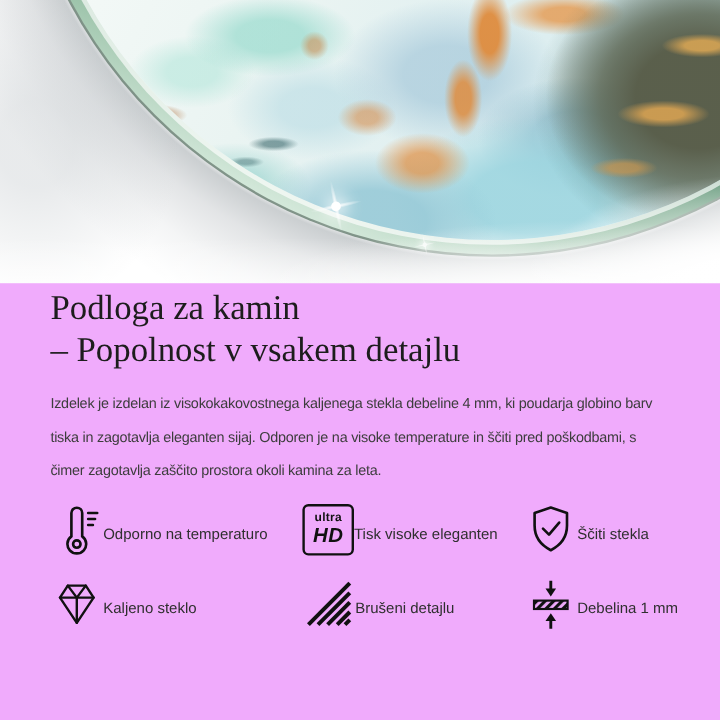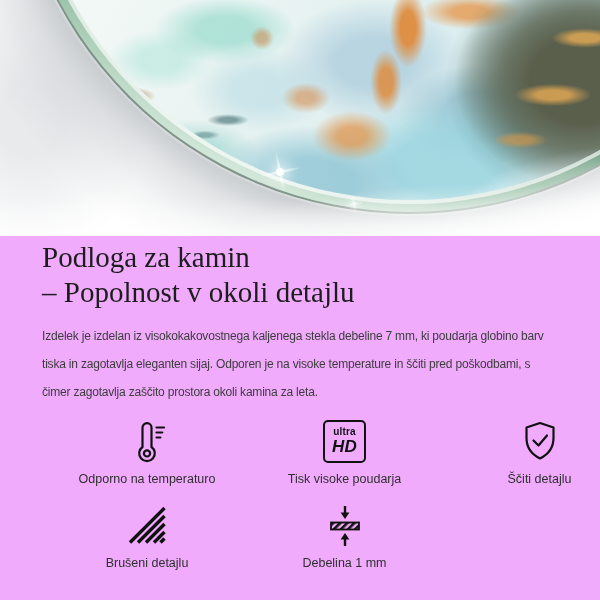--- a/index.html
+++ b/index.html
@@ -58,21 +58,21 @@
 
   
   .content{padding:0 42px;}
   .title{font-family:"Liberation Serif",serif;font-weight:400;color:#1d1d1d;
     font-size:29px;line-height:35px;margin:4px 0 0 0;}
   .desc{margin:12px 0 0 0;max-width:516px;font-size:12px;letter-spacing:-0.2px;
     line-height:28px;color:#3d3d3d;}
 
   
   .features{display:grid;grid-template-columns:210px 185px 205px;row-gap:16px;margin-top:12px;}
-  .feature{display:flex;flex-direction:column;align-items:center;}
+  .feature{display:flex;flex-direction:row;align-items:center;}
   .icon-wrap{height:46px;display:flex;align-items:center;justify-content:center;}
   .feature-label{margin-top:8px;font-size:12.5px;color:#2f2f2f;white-space:nowrap;}
   .icon-svg{display:block;}
   .uhd-box{width:39px;height:39px;border:2.5px solid #111;border-radius:5px;
     display:flex;flex-direction:column;align-items:center;justify-content:center;line-height:1;}
   .uhd-top{font-size:10px;font-weight:700;color:#111;letter-spacing:0.2px;}
   .uhd-bottom{font-size:17px;font-weight:800;color:#111;margin-top:1px;letter-spacing:0.3px;font-style:italic;}
 </style>
 </head>
 <body>
@@ -91,24 +91,24 @@
       </div>
     <div class="sparkle small">
         <span class="core"></span>
       </div>
   </div>
 
   <div class="content">
 
     <h1 class="title">
       <span style="display:block;">Podloga za kamin</span>
-      <span style="display:block;">– Popolnost v okoli detajlu</span>
+      <span style="display:block;">– Popolnost v vsakem detajlu</span>
     </h1>
 
-    <p class="desc">Izdelek je izdelan iz visokokakovostnega kaljenega stekla debeline 7 mm, ki poudarja globino barv tiska in zagotavlja eleganten sijaj. Odporen je na visoke temperature in ščiti pred poškodba­mi, s čimer zagotavlja zaščito prostora okoli kamina za leta.</p>
+    <p class="desc">Izdelek je izdelan iz visokokakovostnega kaljenega stekla debeline 4 mm, ki poudarja globino barv tiska in zagotavlja eleganten sijaj. Odporen je na visoke temperature in ščiti pred poškodba­mi, s čimer zagotavlja zaščito prostora okoli kamina za leta.</p>
 
     <div class="features">
 
       <div class="feature">
         <div class="icon-wrap">
           <svg class="icon-svg" width="44" height="44" viewBox="0 0 44 44" fill="none" stroke="#111" stroke-width="2.2" stroke-linecap="round">
             <path d="M17.5 28 V8.6 A4.5 4.5 0 0 1 26.5 8.6 V28 A7.8 7.8 0 1 1 17.5 28 Z"></path>
             <circle cx="22" cy="34.4" r="3.1"></circle>
             <path d="M31.5 8.5 H39"></path>
             <path d="M31.5 13.5 H37.2"></path>
@@ -118,33 +118,44 @@
         <div class="feature-label">Odporno na temperaturo</div>
       </div>
 
       <div class="feature">
         <div class="icon-wrap">
           <div class="uhd-box">
             <span class="uhd-top">ultra</span>
             <span class="uhd-bottom">HD</span>
           </div>
         </div>
-        <div class="feature-label">Tisk visoke poudarja</div>
+        <div class="feature-label">Tisk visoke eleganten</div>
       </div>
 
       <div class="feature">
         <div class="icon-wrap">
           <svg class="icon-svg" width="44" height="44" viewBox="0 0 44 44" fill="none" stroke="#111" stroke-width="2.2" stroke-linecap="round" stroke-linejoin="round">
             <path d="M22 4 L35.5 8.5 V19 C35.5 29.5 30 35.5 22 39.5 C14 35.5 8.5 29.5 8.5 19 V8.5 Z"></path>
             <path d="M15.5 21.5 L20.5 26.5 L29 16.5"></path>
           </svg>
         </div>
-        <div class="feature-label">Ščiti detajlu</div>
+        <div class="feature-label">Ščiti stekla</div>
       </div>
 
+      <div class="feature">
+        <div class="icon-wrap">
+          <svg class="icon-svg" width="44" height="44" viewBox="0 0 44 44" fill="none" stroke="#111" stroke-width="2" stroke-linecap="round" stroke-linejoin="round">
+            <path d="M8 17 L14.5 7 H29.5 L36 17 L22 38 Z"></path>
+            <path d="M8 17 H36"></path>
+            <path d="M14.5 7 L22 17 L29.5 7"></path>
+            <path d="M22 17 V38"></path>
+          </svg>
+        </div>
+        <div class="feature-label">Kaljeno steklo</div>
+      </div>
 
       <div class="feature">
         <div class="icon-wrap">
           <svg class="icon-svg" width="44" height="44" viewBox="0 0 44 44" fill="none" stroke="#111" stroke-width="3.3" stroke-linecap="butt">
             <path d="M5 39.5 L39.5 5"></path>
             <path d="M13 39.5 L39.5 13"></path>
             <path d="M21 39.5 L39.5 21"></path>
             <path d="M29 39.5 L39.5 29"></path>
             <path d="M35.5 39.5 L39.5 35.5"></path>
           </svg>

